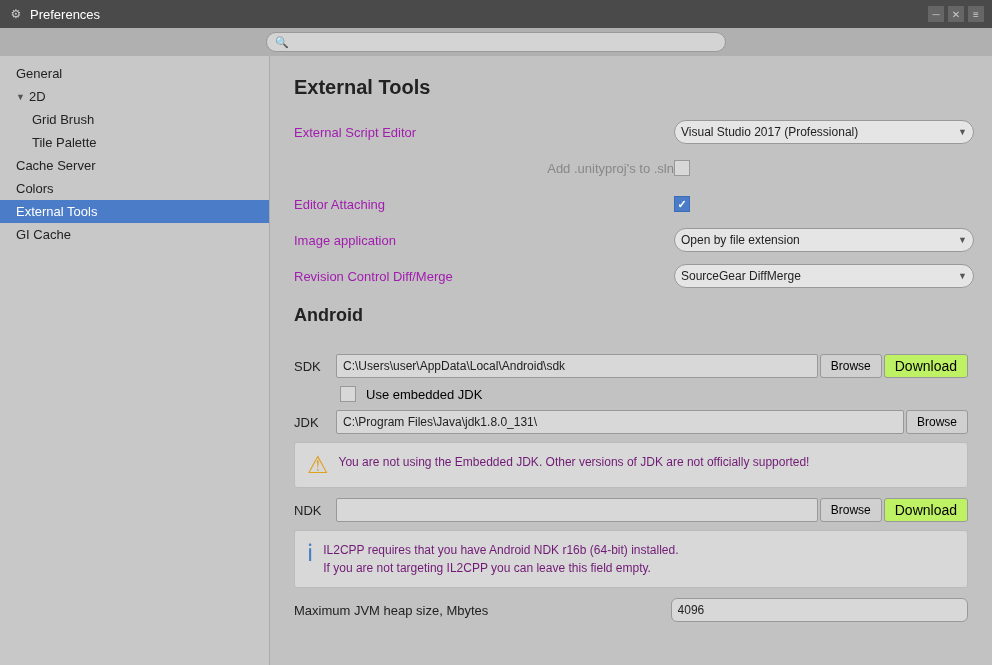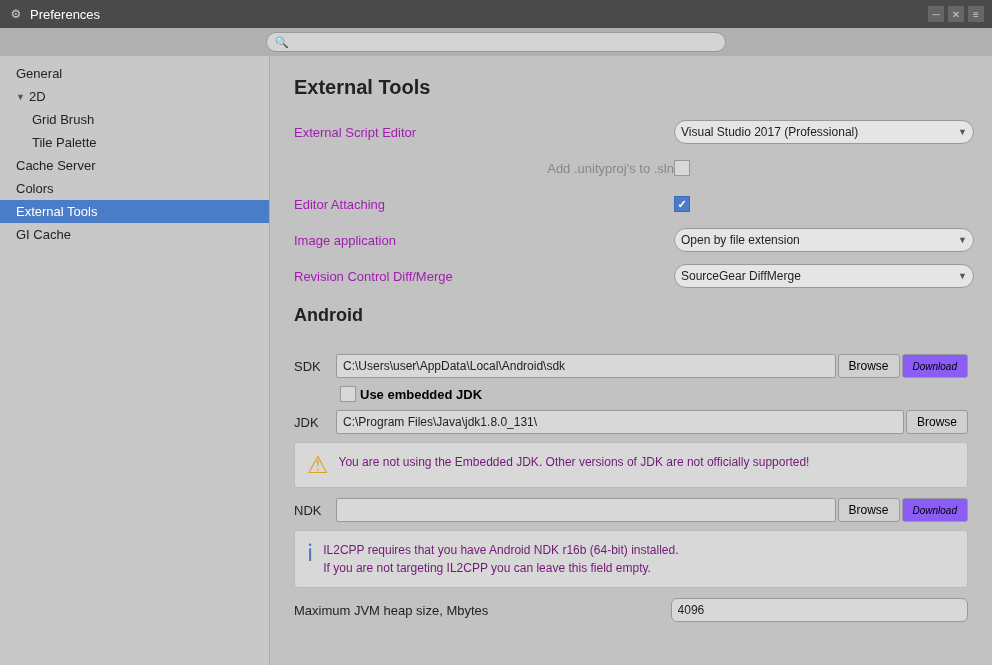--- a/index.html
+++ b/index.html
@@ -280,40 +280,38 @@
       padding: 5px 10px;
       font-size: 12px;
       cursor: pointer;
       height: 24px;
       display: flex;
       align-items: center;
       white-space: nowrap;
     }
 
     .download-btn {
-      background: #8b5cf6;
+      background: #bef264;
       border: 1px solid #999;
       border-radius: 3px;
       padding: 3px 10px;
-      font-size: 10px;
+      font-size: 14px;
       cursor: pointer;
       height: 24px;
       display: flex;
       align-items: center;
       white-space: nowrap;
-      font-style: italic;
     }
 
     .embedded-jdk-row {
       display: flex;
       align-items: center;
-      gap: 4px;
+      gap: 10px;
       margin-bottom: 8px;
       padding-left: 46px;
-      font-weight: bold;
     }
 
     .warning-box {
       background: #d8d8d8;
       border: 1px solid #bbb;
       border-radius: 3px;
       padding: 10px 12px;
       display: flex;
       align-items: flex-start;
       gap: 10px;

